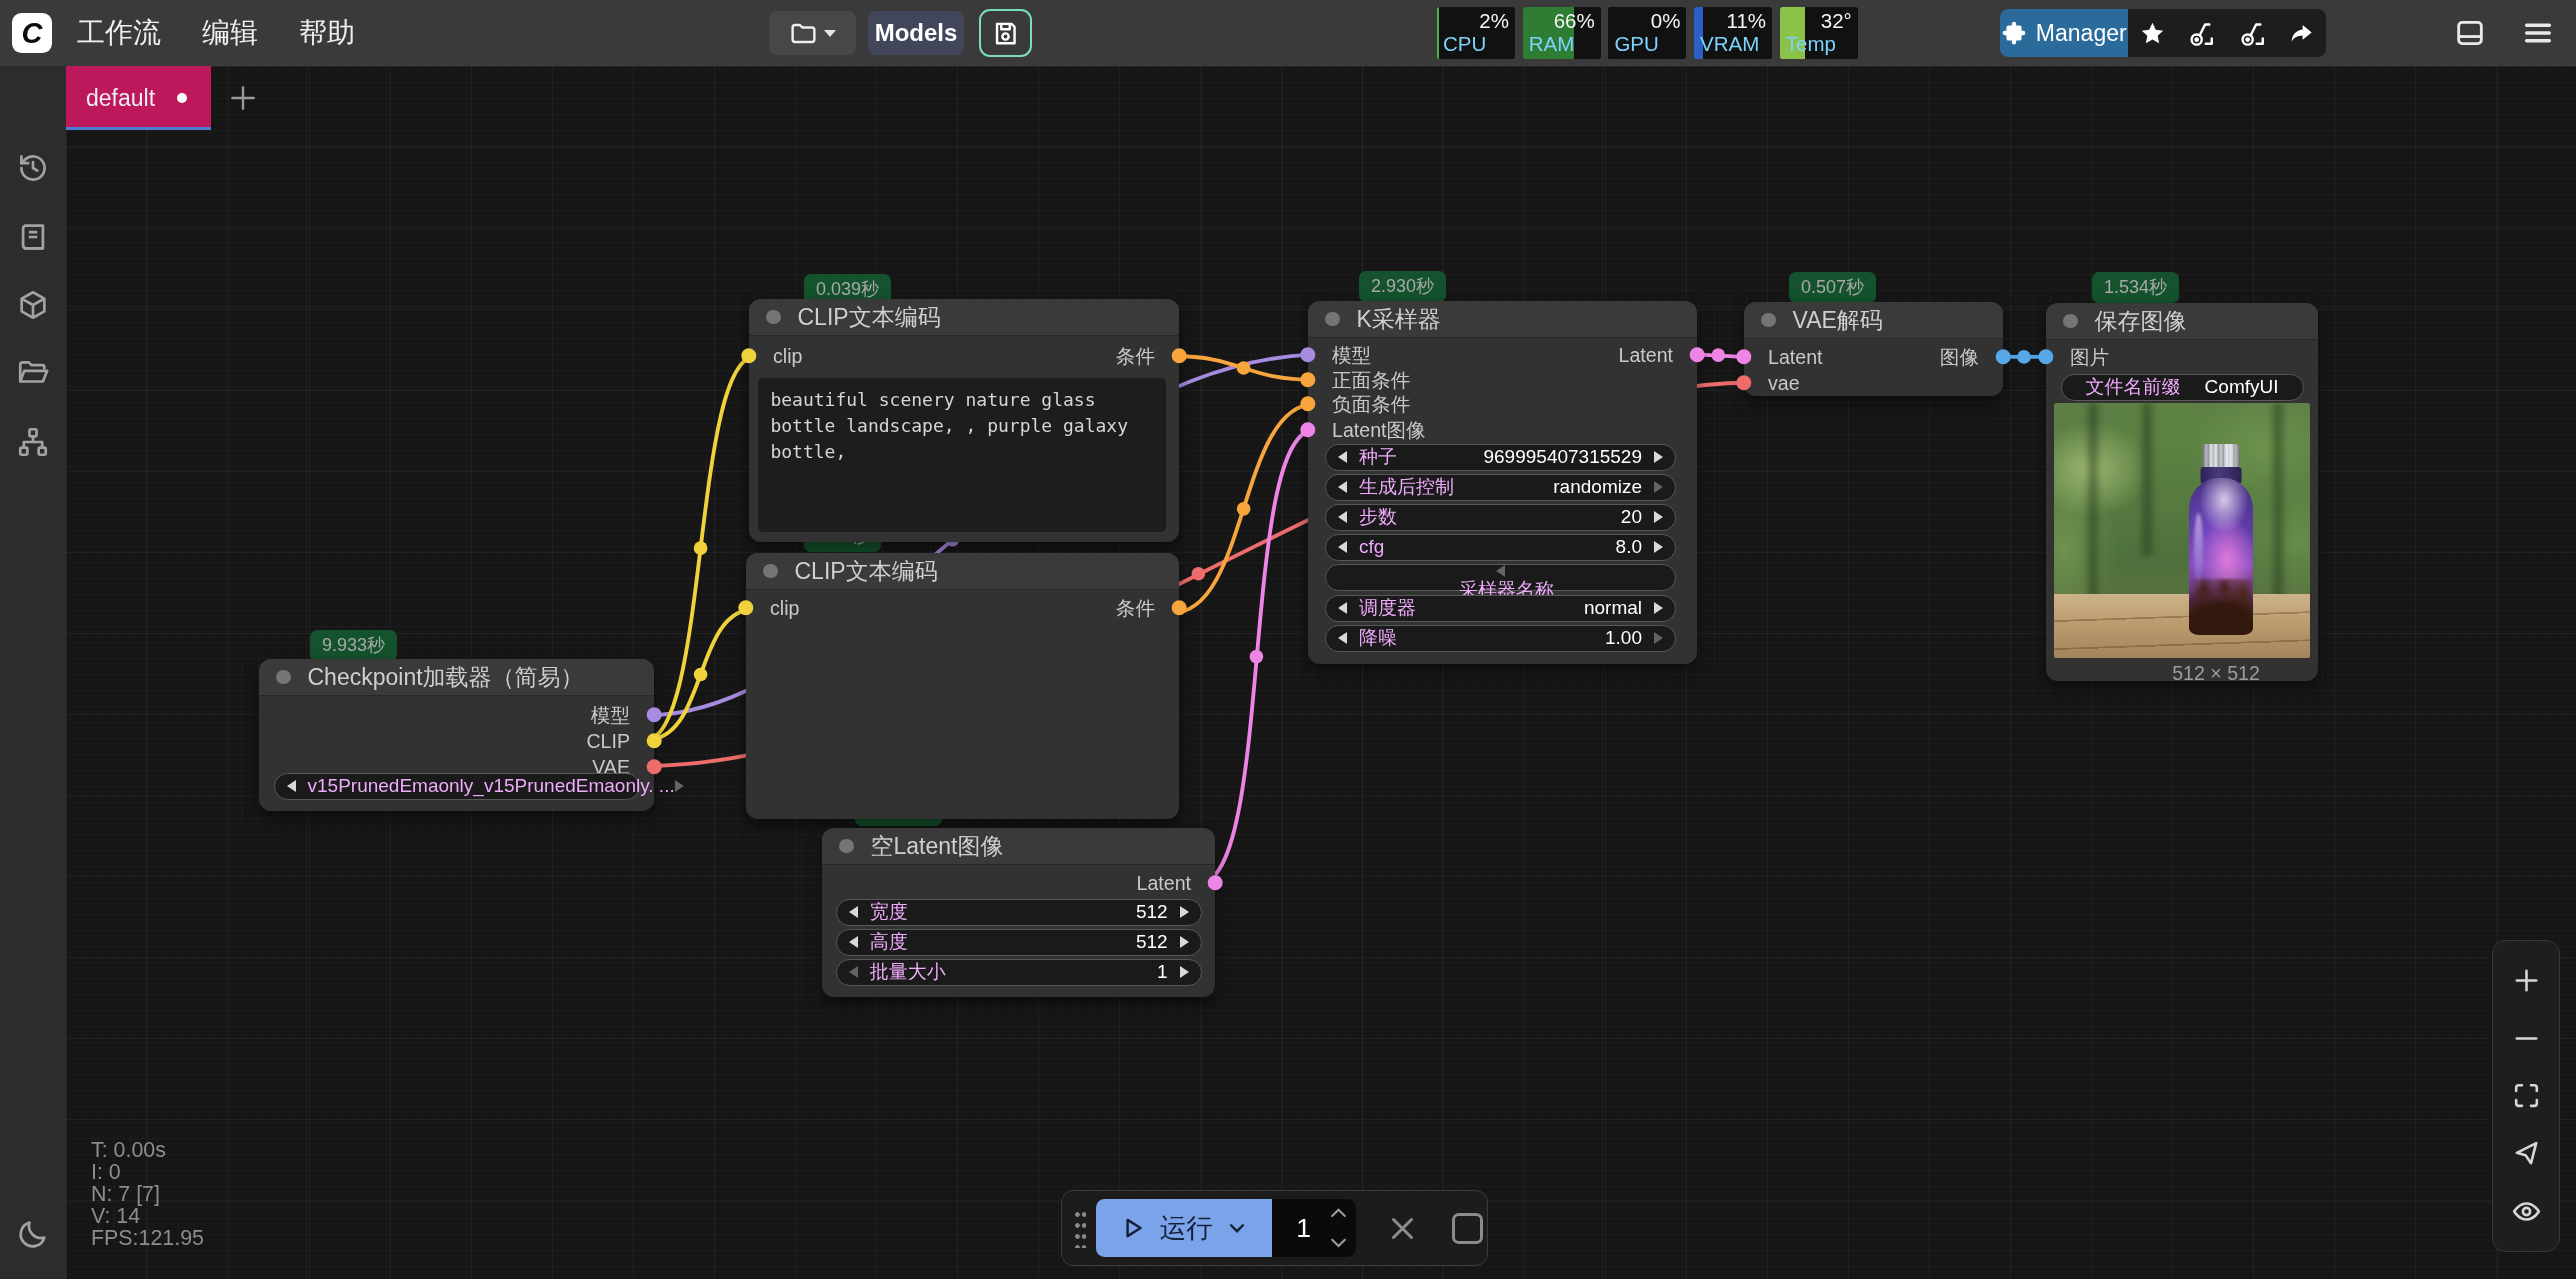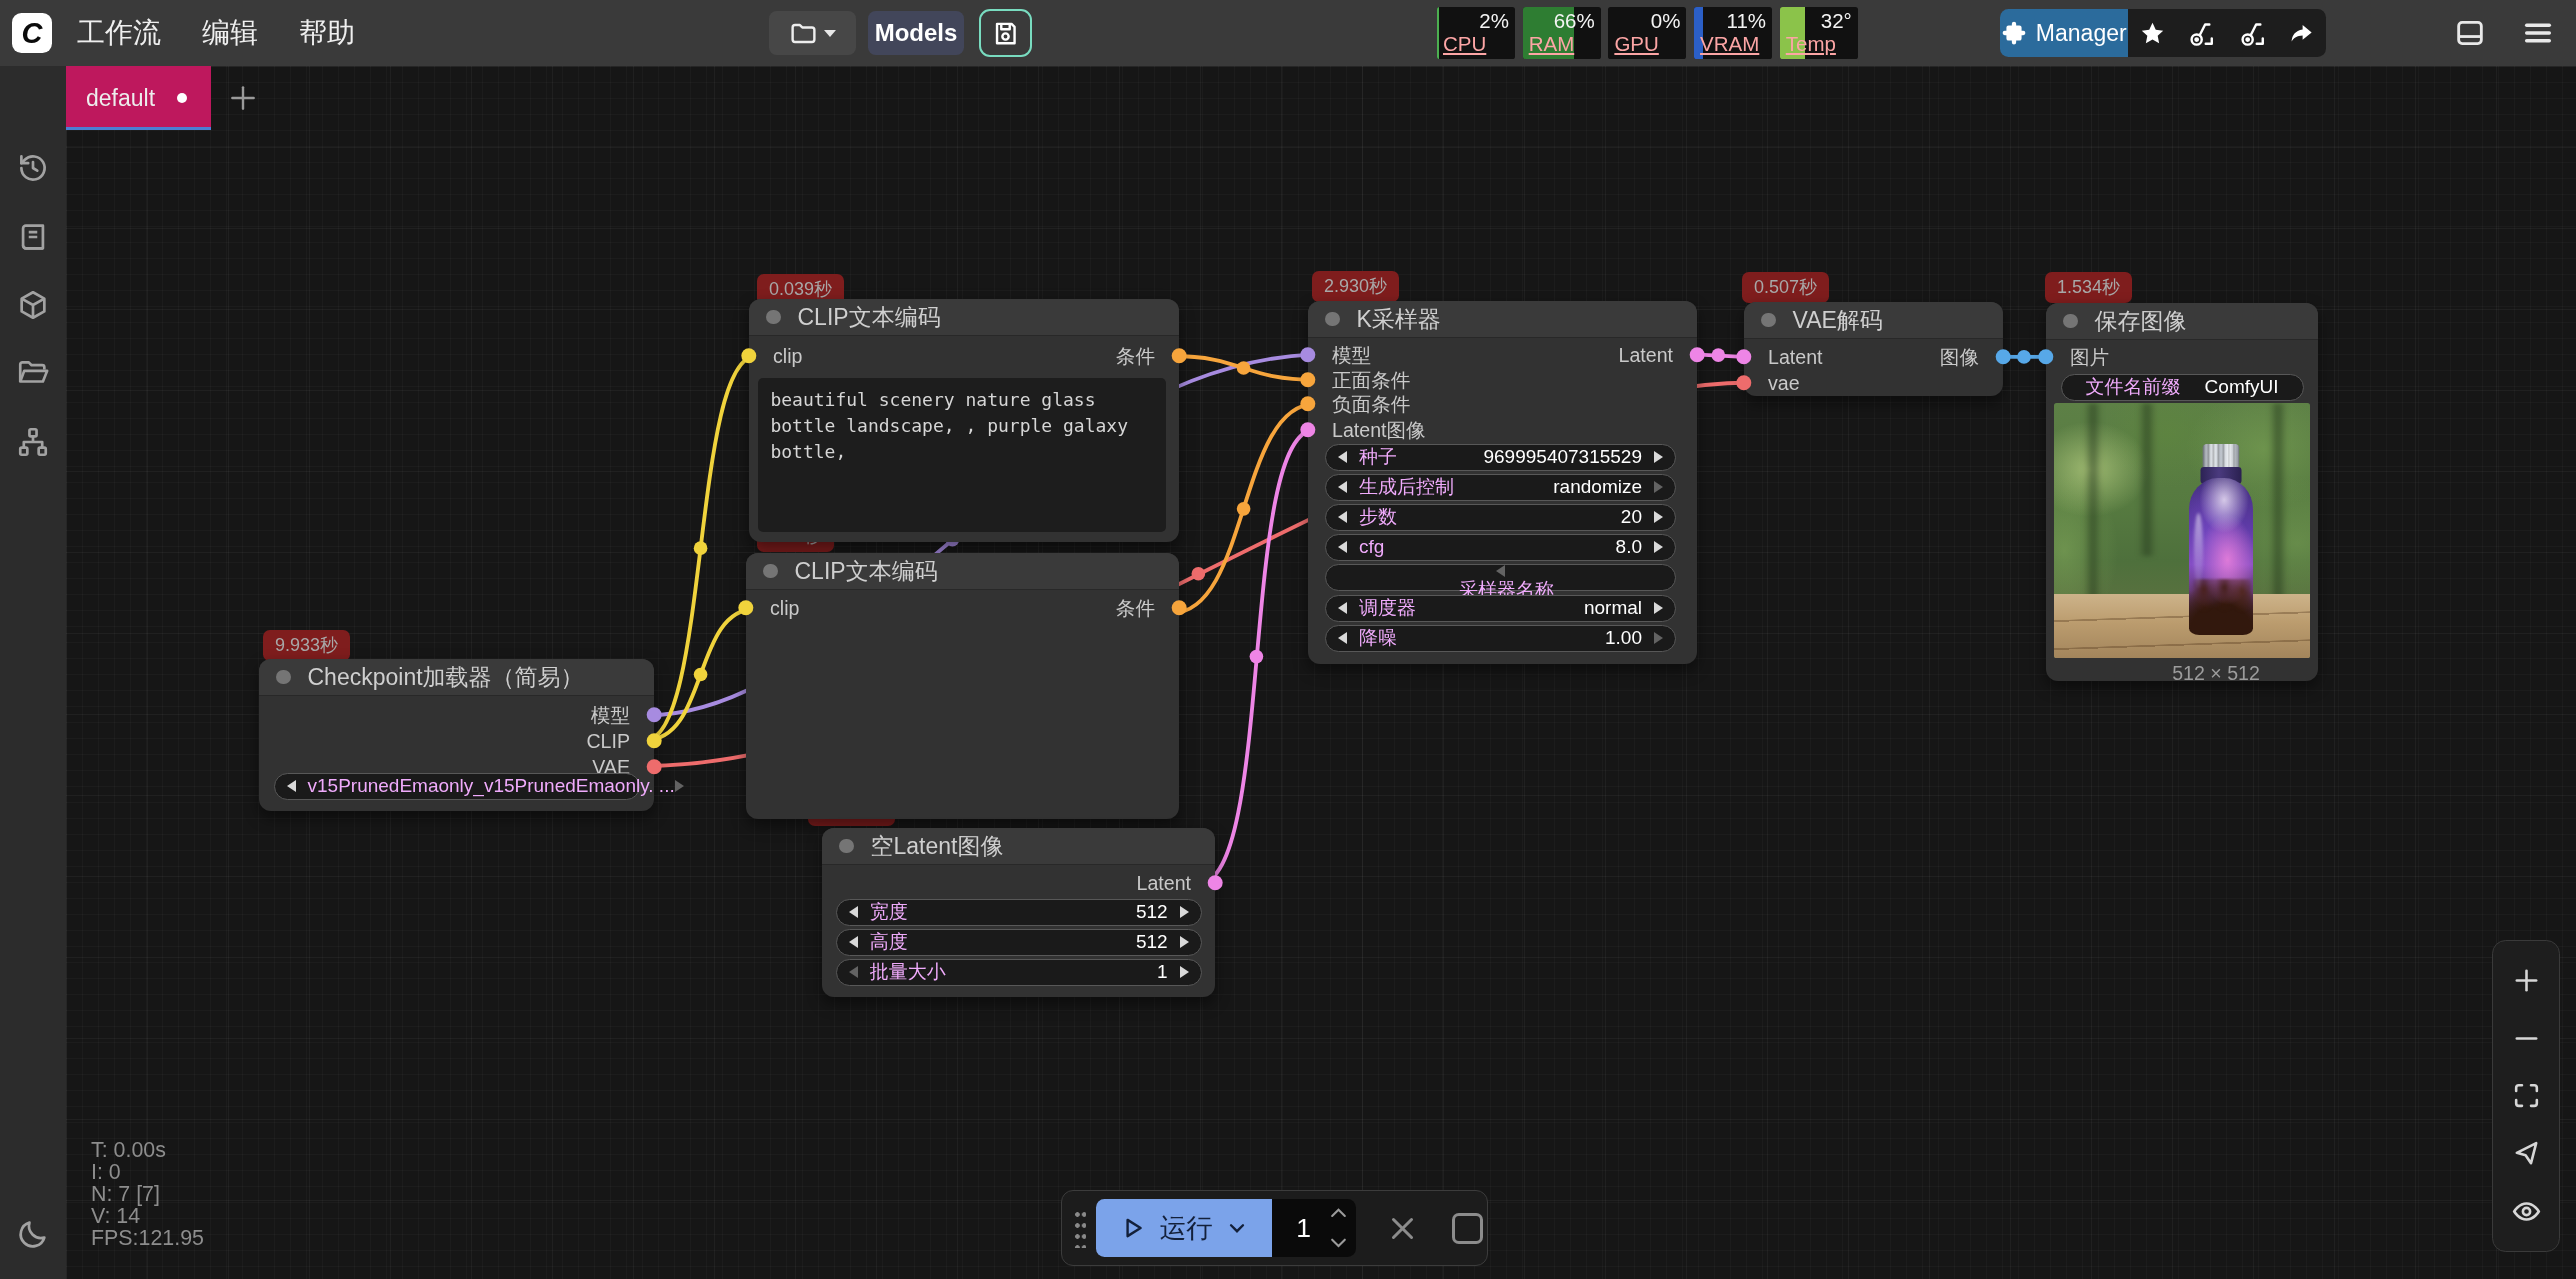--- a/index.html
+++ b/index.html
@@ -15,21 +15,21 @@
   .tb-btn { position:absolute; display:flex; align-items:center; justify-content:center; border-radius:7.7px; }
   #folder-btn { left:769px; top:11px; width:87px; height:44px; background:#474747; gap:6.8px; }
   #models-btn { left:868px; top:11px; width:96px; height:44px; background:#42465a; color:#fff; font-weight:700; font-size:24px; }
   #save-btn  { left:979px; top:9.4px; width:53px; height:48px; border:2.6px solid #79dcc0; border-radius:11px; background:transparent; }
   .caret { width:0; height:0; border:6px solid transparent; border-top:7.7px solid #e8e8e8; margin-top:6.8px; }
 
   .stats { position:absolute; left:1437px; top:6.8px; display:flex; gap:7.7px; }
   .stat { position:relative; width:78px; height:52px; background:#111; border-radius:2.6px; overflow:hidden; }
   .stat .fill { position:absolute; left:0; top:0; bottom:0; width:0; }
   .stat .val { position:absolute; right:6px; top:2.6px; color:#f4f4f4; font-size:20.5px; }
-  .stat .lbl { position:absolute; left:6px; bottom:2.6px; color:#fca5a5; font-size:20.5px;text-decoration:underline; }
+  .stat .lbl { position:absolute; left:6px; bottom:2.6px; color:#7dd3fc; font-size:20.5px; }
 
   #manager-btn { left:2000px; top:9.4px; width:128px; height:48px; background:#2b6b9c; border-radius:8.5px 0 0 8.5px; gap:8.5px; color:#fff; font-size:23px; }
   #icon-group { position:absolute; left:2128px; top:9.4px; width:198px; height:48px; background:#1d1d1d; border-radius:0 8.5px 8.5px 0;
     display:flex; align-items:center; justify-content:space-around; }
   .tb-icon { color:#e9e9e9; display:flex; align-items:center; }
   .right-icons { position:absolute; left:2453px; top:0; height:66px; display:flex; gap:34px; align-items:center; color:#b9bcc0; }
 
   
   #tab { position:absolute; left:64px; top:66px; width:147px; height:64px; background:#be185d; z-index:40;
     display:flex; align-items:center; }
@@ -45,21 +45,21 @@
   
   #canvas { position:absolute; left:66px; top:66px; right:0; bottom:0; background-color:#161616;
     background-image:
       linear-gradient(rgba(255,255,255,.045) 0.9px, transparent 0.9px),
       linear-gradient(90deg, rgba(255,255,255,.045) 0.9px, transparent 0.9px),
       linear-gradient(rgba(255,255,255,.028) 0.9px, transparent 0.9px),
       linear-gradient(90deg, rgba(255,255,255,.028) 0.9px, transparent 0.9px);
     background-size:81px 81px, 81px 81px, 16px 16px, 16px 16px; }
 
   #wires { position:absolute; left:0; top:0; width:2576px; height:1279px; z-index:2; }
-  .badge { position:absolute; background:#7f1d1d; color:#a8a8a8; font-size:18px; padding:3.4px 12px; border-radius:6.8px; z-index:1; white-space:nowrap; }
+  .badge { position:absolute; background:#14532d; color:#a8a8a8; font-size:18px; padding:3.4px 12px; border-radius:6.8px; z-index:1; white-space:nowrap;margin-left:47px; }
 
   .node { position:absolute; background:#323232; border-radius:12px; box-shadow:0 6.8px 15.4px rgba(0,0,0,.45); z-index:3; }
   .ntitle { position:absolute; left:0; top:0; right:0; height:37px; background:#3a3a3a; border-radius:12px 12px 0 0;
     display:flex; align-items:center; border-bottom:1.7px solid #282828; }
   .ndot { width:14.5px; height:14.5px; border-radius:50%; background:#757575; margin-left:17px; }
   .ntext { color:#cfcfcf; font-size:23px; margin-left:17px; white-space:nowrap; }
   .nrow { position:absolute; left:0; right:0; height:22px; display:flex; align-items:center; }
   .pdot { position:absolute; width:15.4px; height:15.4px; border-radius:50%; top:50%; }
   .pdot.in  { left:0;  transform:translate(-50%,-50%); }
   .pdot.out { right:0; transform:translate(50%,-50%); }

